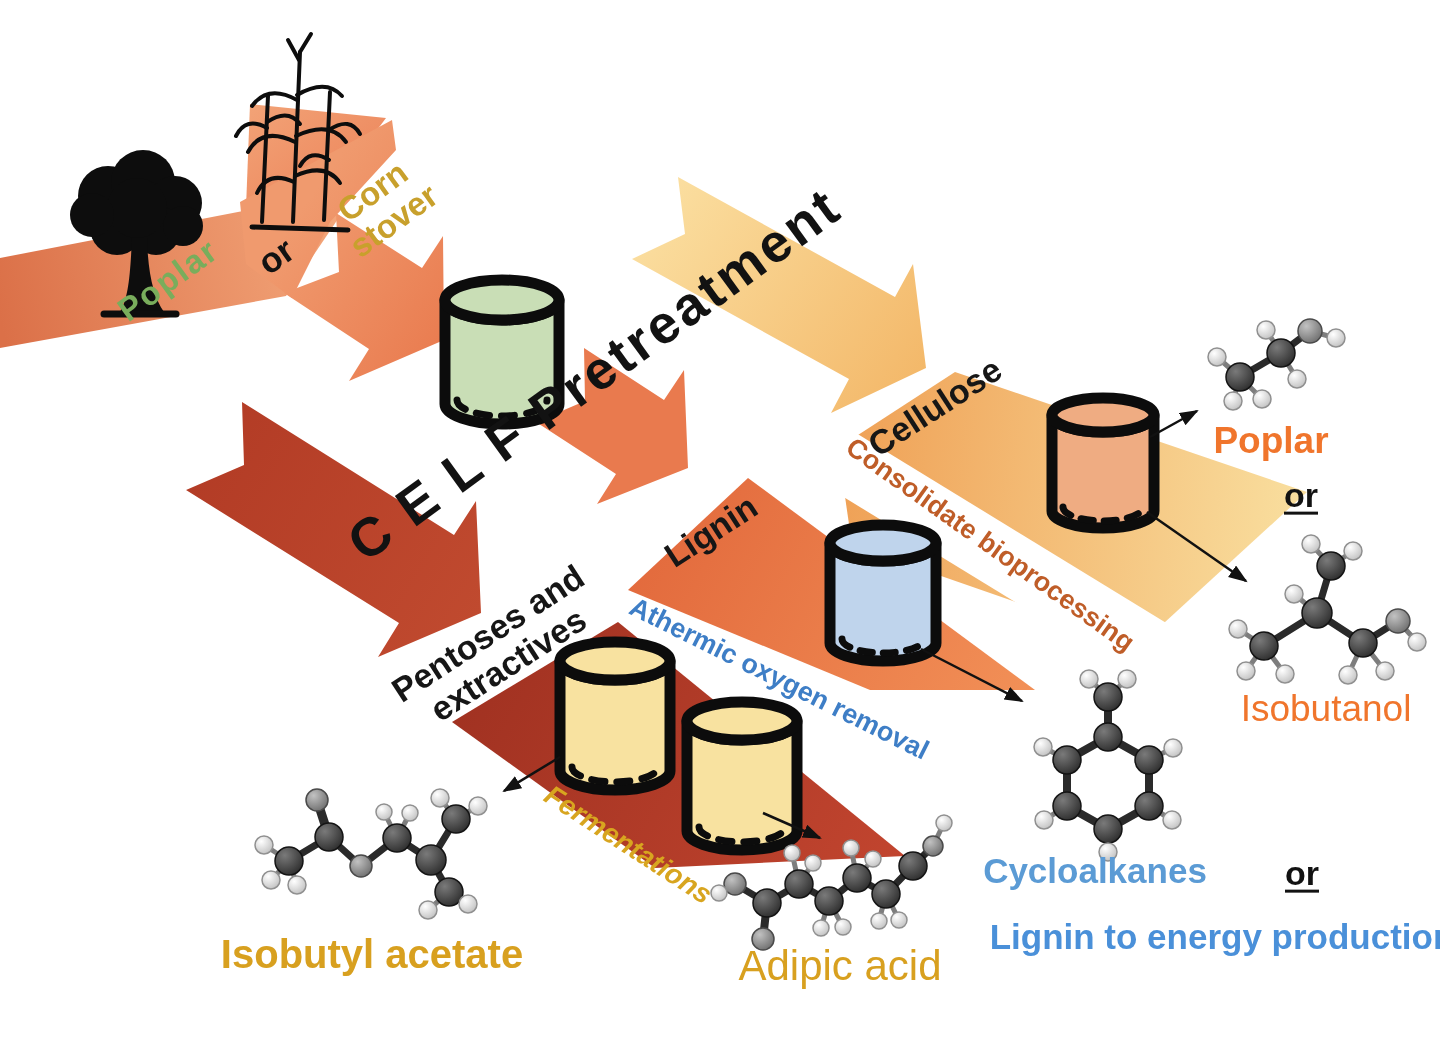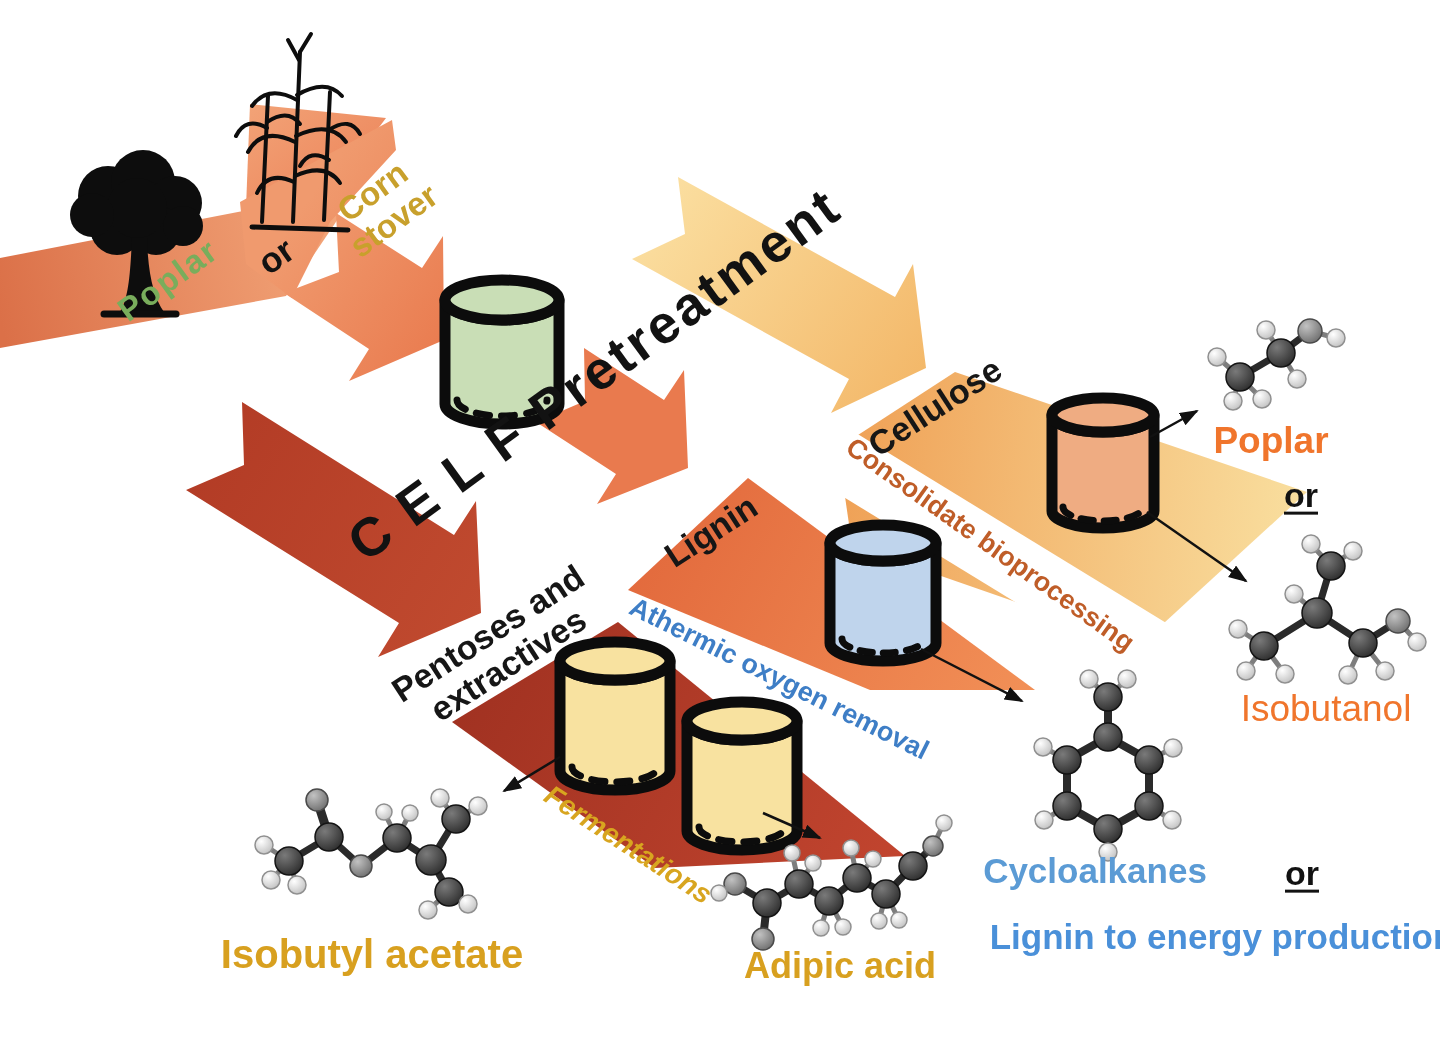--- a/index.html
+++ b/index.html
@@ -349,15 +349,15 @@
 <div class="lbl u" style="left:1302px;top:873px;transform:translate(-50%,-50%);
  color:#121212;font-size:34px;font-weight:bold;">or</div>
 
 <div class="lbl" style="left:1222px;top:937px;transform:translate(-50%,-50%);
  color:#4a90d9;font-size:35px;font-weight:bold;white-space:nowrap;">Lignin to energy production</div>
 
 <div class="lbl" style="left:372px;top:931px;transform:translate(-50%,-50%);
  color:#d8a01f;font-size:40px;font-weight:bold;white-space:nowrap;margin-top:24px;">Isobutyl acetate</div>
 
 <div class="lbl" style="left:840px;top:966px;transform:translate(-50%,-50%);
- color:#d8a01f;font-size:36px;font-weight:bold;white-space:nowrap;">Adipic acid</div>
+ color:#d8a01f;font-size:42px;font-weight:normal;white-space:nowrap;">Adipic acid</div>
 
 </div>
 
 </body></html>

